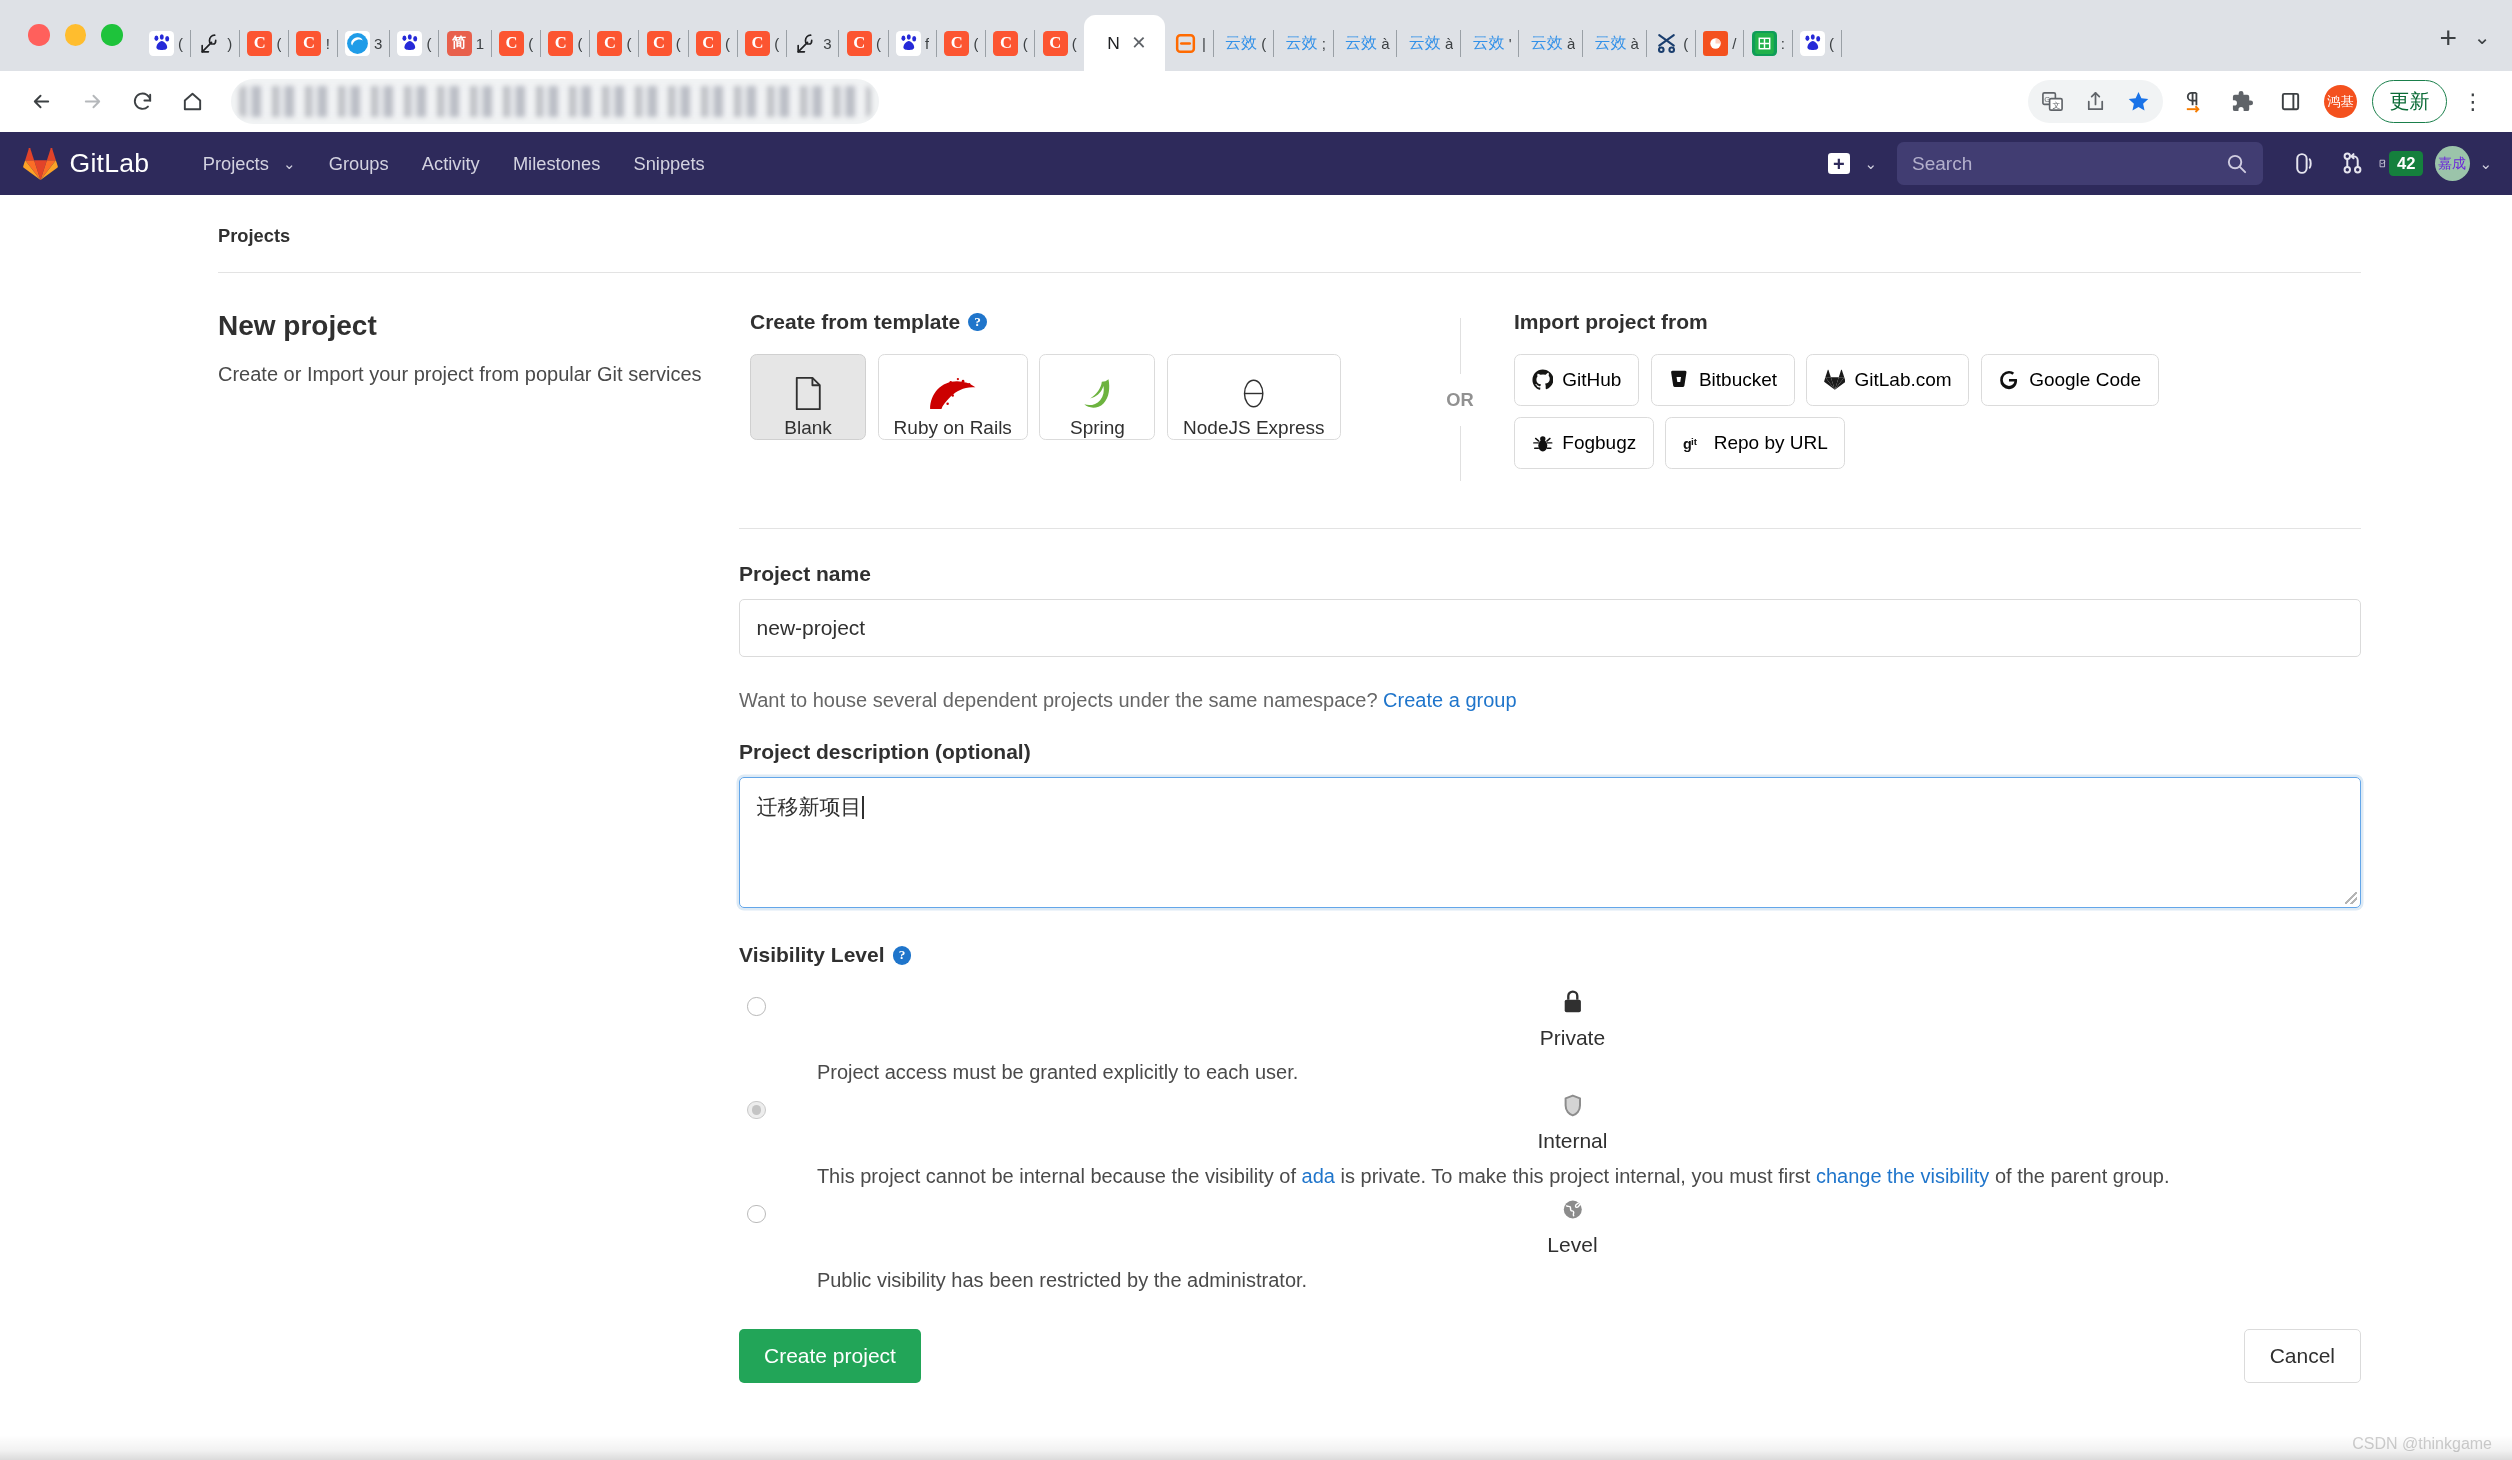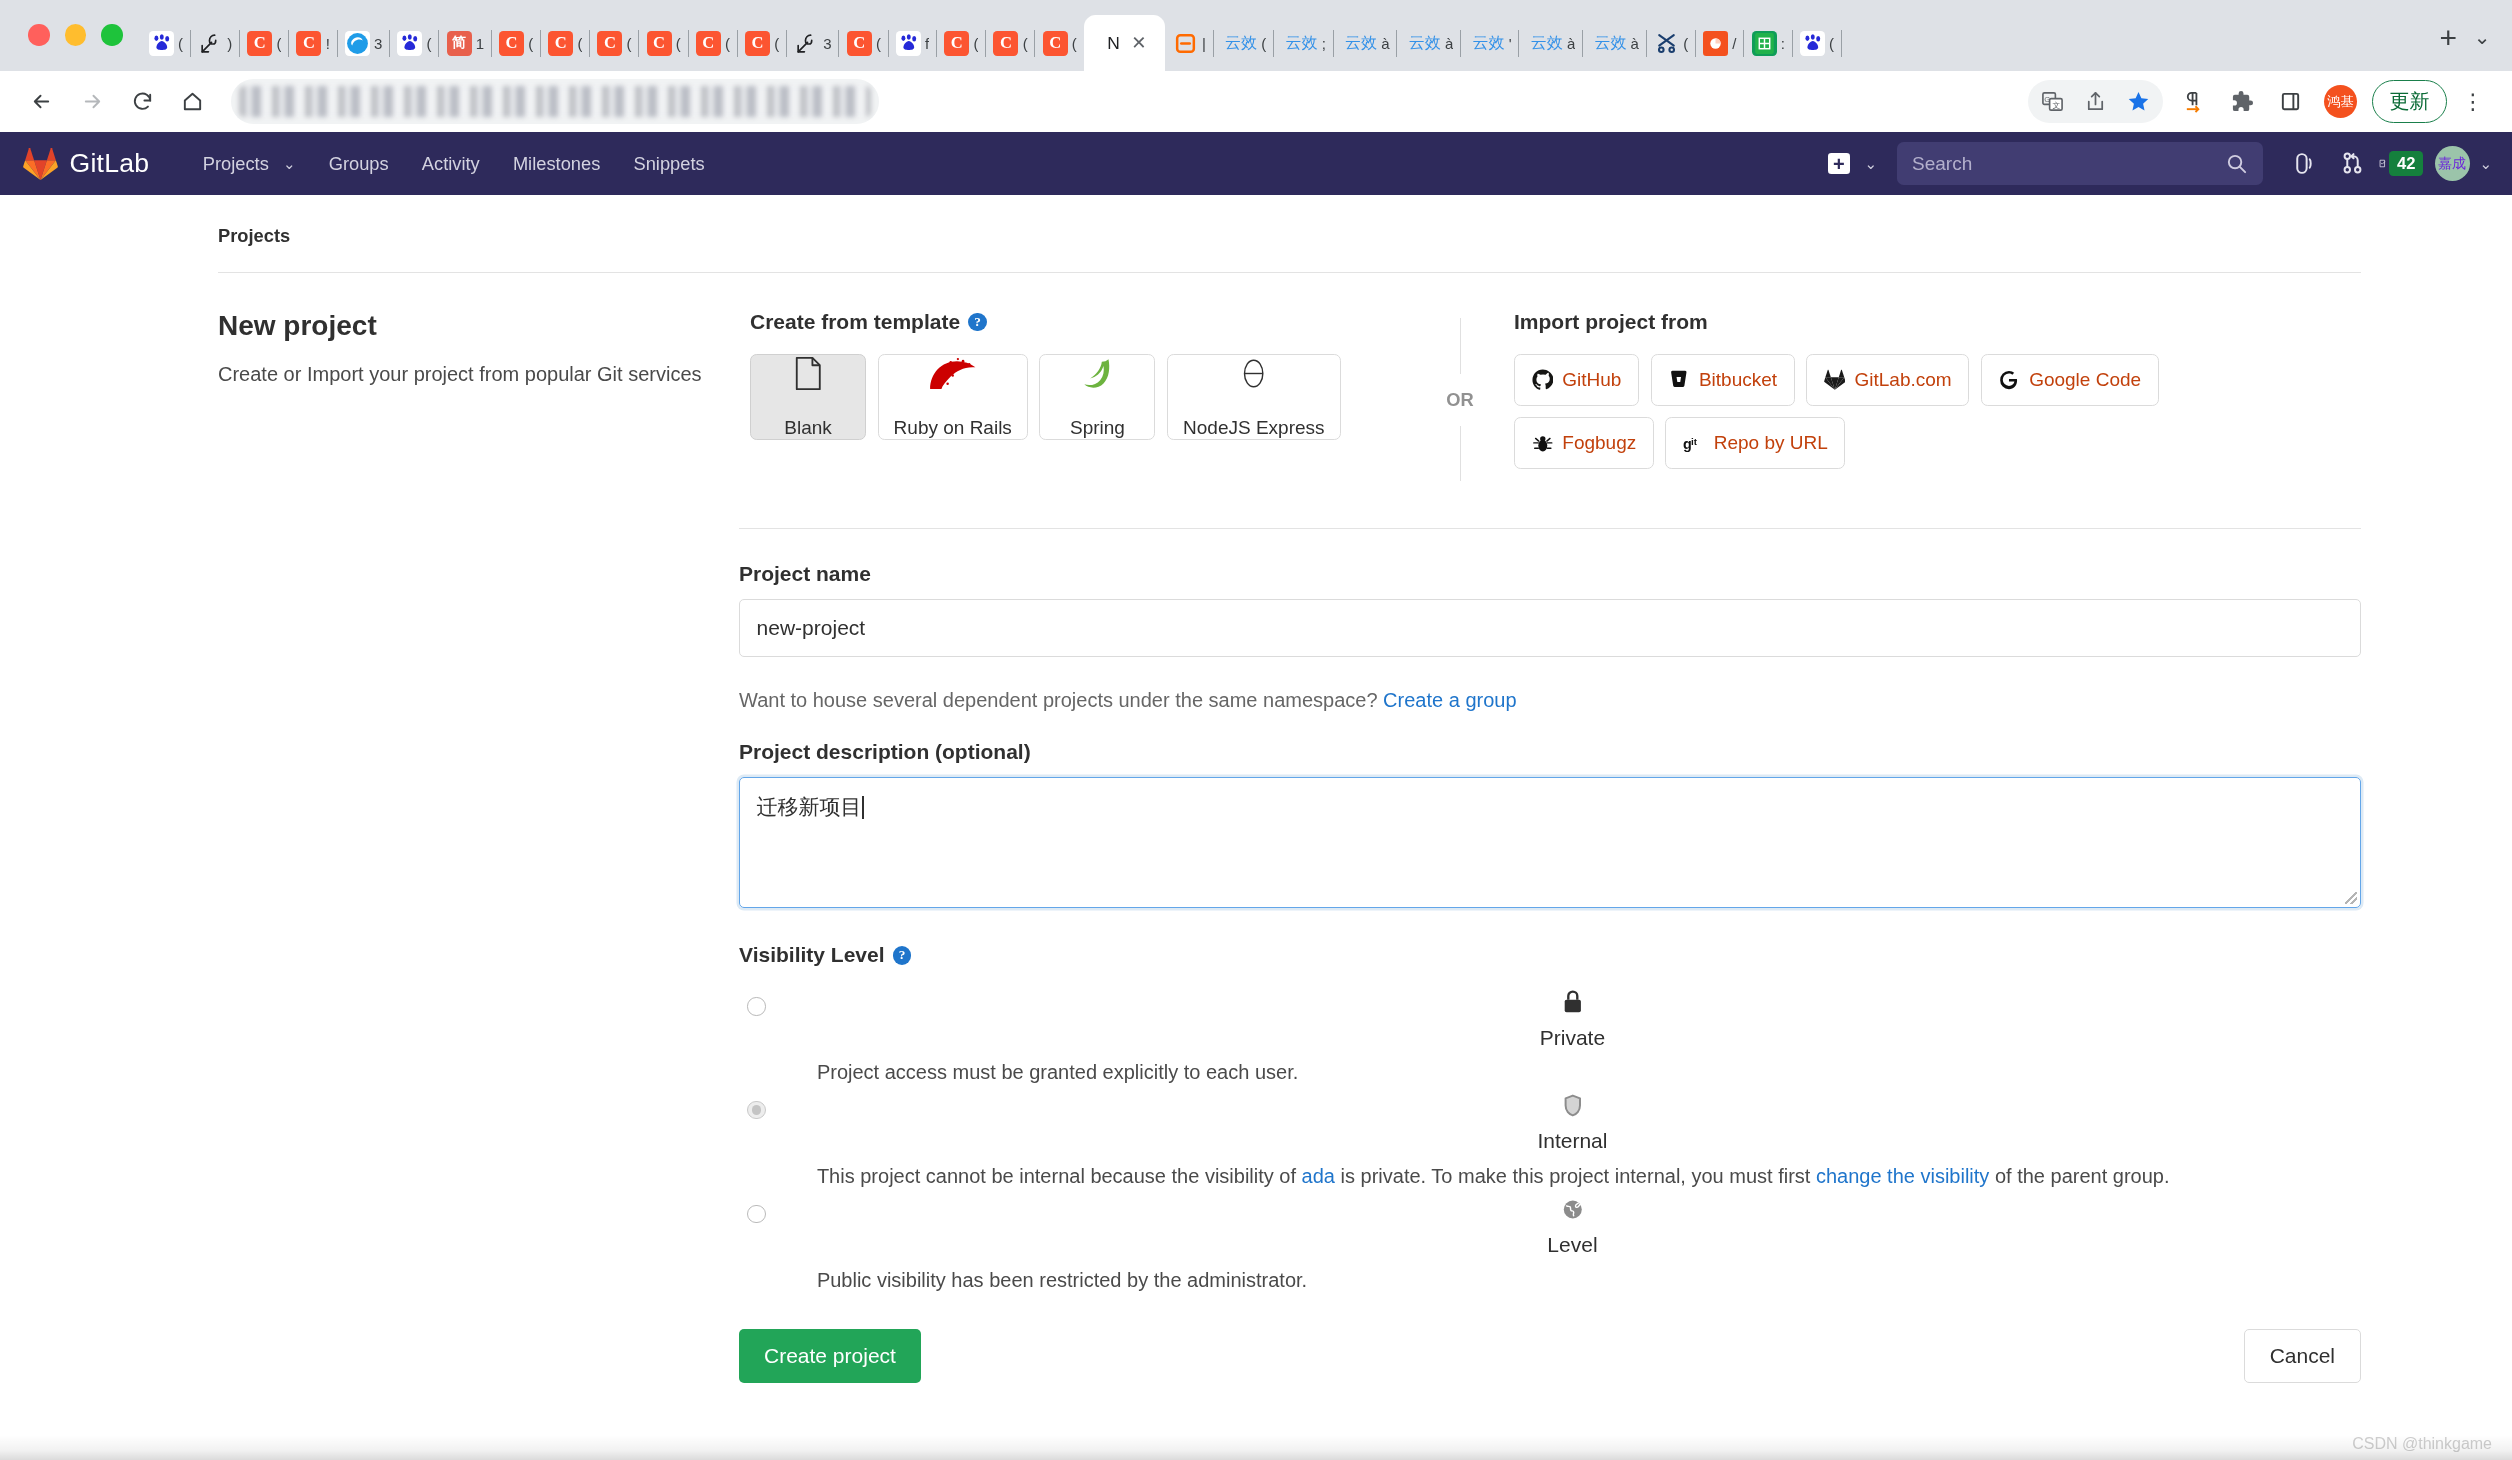--- a/index.html
+++ b/index.html
@@ -196,42 +196,42 @@
     display: flex; align-items: center; justify-content: center;
     font-family: "Liberation Serif", serif;
   }
 
   #tpl-col { flex: 0 0 656px; }
   #tpl-cards { display: flex; gap: 11.6px; }
   .tpl-card {
     border: 0.8px solid #dbdbdb; border-radius: 6.6px; background: #fff;
     min-width: 116px; height: 86px;
     display: flex; flex-direction: column; align-items: center;
-    justify-content: space-between; gap: 5px; padding: 0 15px;
+    justify-content: flex-end; gap: 5px; padding: 0 15px;
   }
   .tpl-card.selected { background: #e6e6e6; border-color: #d0d0d0; }
   .tpl-label { font-size: 19px; color: #303030; white-space: nowrap; }
   .tpl-icon { height: 37px; display: flex; align-items: center; }
   .tpl-icon svg { height: 35px; }
 
   #or-wrap {
     flex: 0 0 108px; display: flex; flex-direction: column;
     align-items: center; justify-content: center;
     position: relative; padding-top: 8.3px;
   }
   #or-wrap .or-line { width: 0.8px; background: #e0e0e0; flex: 1; }
   #or-text { font-size: 18.3px; color: #919191; font-weight: bold; padding: 15px 0; }
 
   #import-col { flex: 1; }
   .import-row { display: flex; gap: 11.6px; flex-wrap: wrap; margin-bottom: 11.6px; }
   .import-btn {
     border: 0.8px solid #dbdbdb; border-radius: 6.6px; background: #fff;
     height: 52px; padding: 0 16.6px;
     display: flex; align-items: center; gap: 9.1px;
-    font-size: 19px; color: #c2410c; white-space: nowrap;
+    font-size: 19px; color: #000000; white-space: nowrap;
   }
   .import-btn svg { width: 21.6px; height: 21.6px; flex: 0 0 21.6px; }
 
   #mid-rule { height: 0.8px; background: #e3e3e3; margin: 47px 151px 0 739px; }
 
   #form {
     padding: 33px 151px 0 739px;
   }
   .field-label {
     font-size: 21px; font-weight: bold; color: #303030; margin-bottom: 13.3px;

